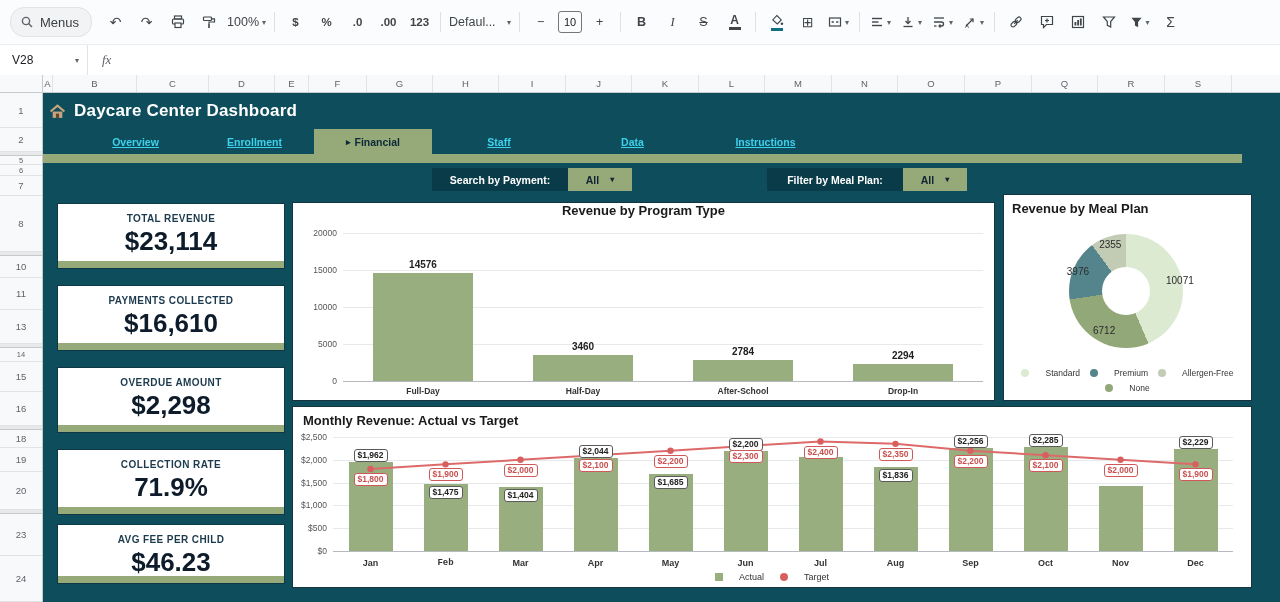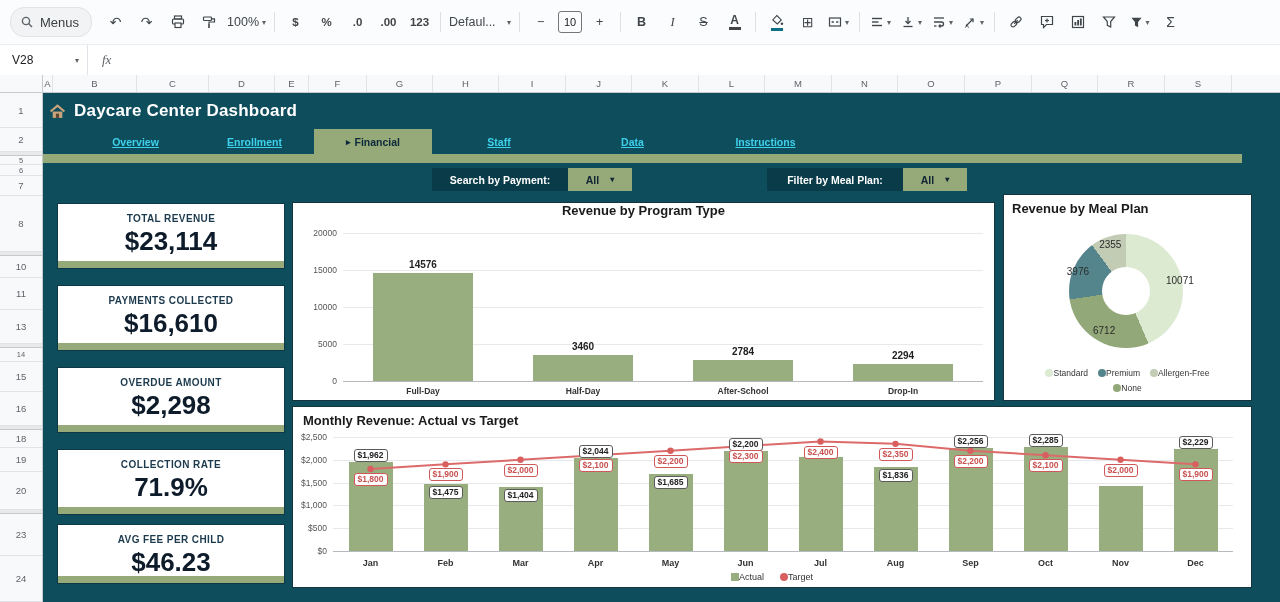--- a/index.html
+++ b/index.html
@@ -62,21 +62,21 @@
   .gridline{position:absolute;height:1px;background:#e7e9eb}
   .gridline.base{background:#b5babe}
   .axis{position:absolute;font-size:8.5px;color:#555;transform:translateY(-50%);text-align:right;white-space:nowrap}
   .cbar{position:absolute;background:#98ae7e}
   .catlab{position:absolute;transform:translateX(-50%);font-size:8.5px;font-weight:bold;color:#333;white-space:nowrap}
   .vlab{position:absolute;transform:translateX(-50%);font-size:10px;font-weight:bold;color:#222;white-space:nowrap}
   .pill-label{position:absolute;transform:translateX(-50%);font-size:8.5px;font-weight:bold;background:#fff;border:1px solid #5a5a5a;border-radius:3px;padding:0 3px;line-height:11px;white-space:nowrap;color:#222;z-index:3}
   .pill-label.target{border-color:#d05858;color:#c94f4f}
   .lineSvg{position:absolute;left:0;top:0;z-index:2;pointer-events:none}
   .legend{position:absolute;display:flex;align-items:center;justify-content:center;gap:16px;font-size:9px;color:#333}
-  .lgitem{display:flex;align-items:center;gap:0}
+  .lgitem{display:flex;align-items:center;gap:16px}
   .swatch{width:8px;height:8px;display:inline-block}
   .swatch.round{border-radius:50%}
   .donut{position:absolute;border-radius:50%}
   .hole{position:absolute;background:#fff;border-radius:50%}
   .dlab{position:absolute;transform:translate(-50%,-50%);font-size:10px;color:#2b2b2b;white-space:nowrap}
 </style>
 </head>
 <body>
 
 <div id="stage">
@@ -431,21 +431,21 @@
         <div class="axis" style="left: 0px; width: 34px; top: 98.4px;">$1,000</div>
         <div class="gridline" style="left: 40px; width: 900px; top: 75.6px;"></div>
         <div class="axis" style="left: 0px; width: 34px; top: 75.6px;">$1,500</div>
         <div class="gridline" style="left: 40px; width: 900px; top: 52.8px;"></div>
         <div class="axis" style="left: 0px; width: 34px; top: 52.8px;">$2,000</div>
         <div class="gridline" style="left: 40px; width: 900px; top: 30px;"></div>
         <div class="axis" style="left: 0px; width: 34px; top: 30px;">$2,500</div>
         <div class="cbar" style="left: 55.5px; top: 54.5328px; width: 44px; height: 89.4672px; background: rgb(152, 174, 126);"></div>
         <div class="catlab" style="left: 77.5px; top: 151px; font-size: 9px;">Jan</div>
         <div class="cbar" style="left: 130.5px; top: 76.74px; width: 44px; height: 67.26px; background: rgb(152, 174, 126);"></div>
-        <div class="catlab" style="left: 152.5px; top: 151px; font-size: 9px;">Feb</div>
+        <div class="catlab" style="left: 152.5px; top: 151px; font-size: 9px; font-family: Liberation Mono, monospace;">Feb</div>
         <div class="cbar" style="left: 205.5px; top: 79.9776px; width: 44px; height: 64.0224px; background: rgb(152, 174, 126);"></div>
         <div class="catlab" style="left: 227.5px; top: 151px; font-size: 9px;">Mar</div>
         <div class="cbar" style="left: 280.5px; top: 50.7936px; width: 44px; height: 93.2064px; background: rgb(152, 174, 126);"></div>
         <div class="catlab" style="left: 302.5px; top: 151px; font-size: 9px;">Apr</div>
         <div class="cbar" style="left: 355.5px; top: 67.164px; width: 44px; height: 76.836px; background: rgb(152, 174, 126);"></div>
         <div class="catlab" style="left: 377.5px; top: 151px; font-size: 9px;">May</div>
         <div class="cbar" style="left: 430.5px; top: 43.68px; width: 44px; height: 100.32px; background: rgb(152, 174, 126);"></div>
         <div class="catlab" style="left: 452.5px; top: 151px; font-size: 9px;">Jun</div>
         <div class="cbar" style="left: 505.5px; top: 50.3376px; width: 44px; height: 93.6624px; background: rgb(152, 174, 126);"></div>
         <div class="catlab" style="left: 527.5px; top: 151px; font-size: 9px;">Jul</div>

